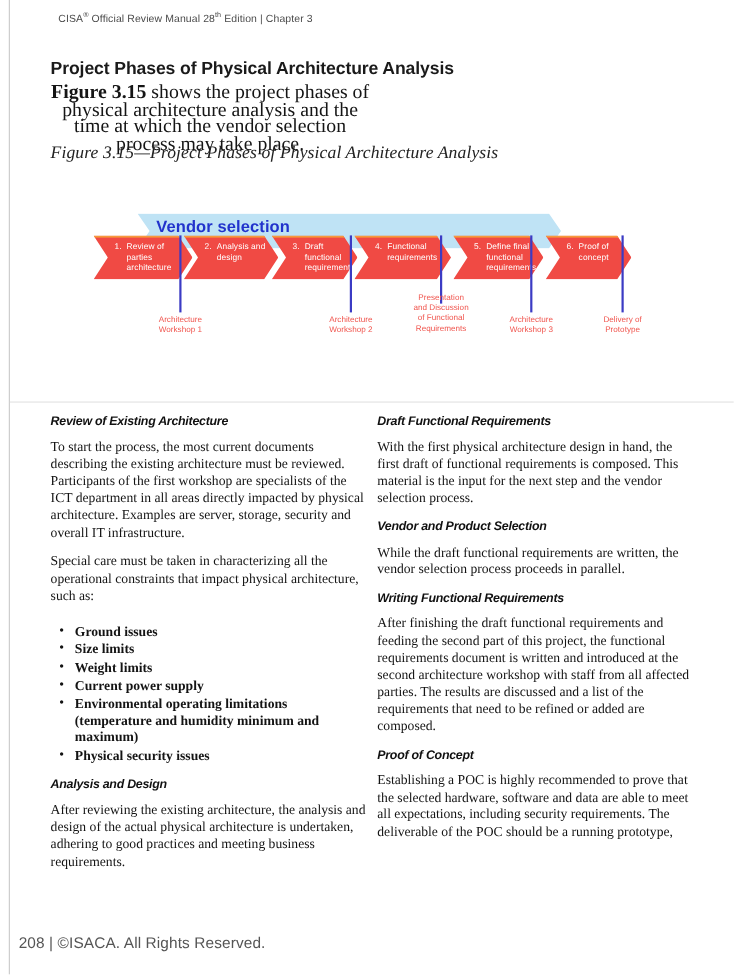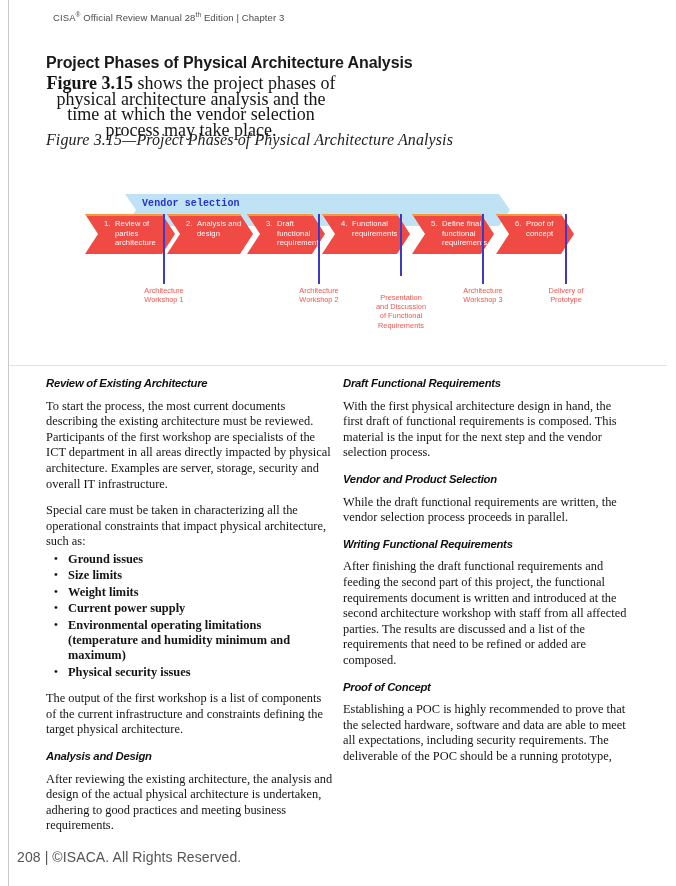--- a/index.html
+++ b/index.html
@@ -71,23 +71,23 @@
   .vendor-band{
     position:absolute;
     left:125px;top:14px;
     width:385px;height:32px;
     background:#bfe3f5;
     clip-path:polygon(0 0, 374px 0, 385px 16px, 374px 32px, 0 32px, 11px 16px);
   }
   .vendor-band-label{
     position:absolute;
     left:142px;top:18px;
-    font-family:Liberation Mono, monospace;
+    font-family:Liberation Sans, sans-serif;
     font-weight:bold;
-    font-size:10px;
+    font-size:15px;
     color:#2233cc;
     letter-spacing:.1px;
   }
   .chev{
     position:absolute;
     top:34px;
     height:40px;
     background:#f04a44;
     box-sizing:border-box;
     clip-path:polygon(0 0, calc(100% - 13px) 0, 100% 50%, calc(100% - 13px) 100%, 0 100%, 13px 50%);
@@ -149,21 +149,21 @@
   .sh{
     font-family:"Liberation Sans", sans-serif;
     font-weight:bold;
     font-style:italic;
     font-size:11.3px;
     letter-spacing:-.25px;
     color:#111;
     margin:0 0 7px 0;
   }
   p{margin:0 0 11px 0;}
-  p.tight{margin-bottom:2px;}
+  p.tight{margin-bottom:17px;}
   ul{
     margin:0 0 11px 0;
     padding-left:22px;
     list-style:none;
   }
   li{
     position:relative;
     margin:0 0 1px 0;
     line-height:15.4px;
     font-weight:bold;
@@ -249,21 +249,21 @@
         <div class="tick" style="left: 318px; top: 34px; height: 70px; background: rgb(59, 59, 196);"></div>
         <div class="tick" style="left: 400px; top: 34px; height: 62px; background: rgb(59, 59, 196);"></div>
         <div class="tick" style="left: 482px; top: 34px; height: 70px; background: rgb(59, 59, 196);"></div>
         <div class="tick" style="left: 565px; top: 34px; height: 70px; background: rgb(59, 59, 196);"></div>
       </div>
     <div id="ticklabels">
         <div class="tick-label" style="left: 164px; top: 106px; color: rgb(240, 85, 78);">Architecture
 Workshop 1</div>
         <div class="tick-label" style="left: 319px; top: 106px; color: rgb(240, 85, 78);">Architecture
 Workshop 2</div>
-        <div class="tick-label" style="left: 401px; top: 113px; color: rgb(240, 85, 78);">Presentation
+        <div class="tick-label" style="left: 401px; top: 86px; color: rgb(240, 85, 78);">Presentation
 and Discussion
 of Functional
 Requirements</div>
         <div class="tick-label" style="left: 483px; top: 106px; color: rgb(240, 85, 78);">Architecture
 Workshop 3</div>
         <div class="tick-label" style="left: 566px; top: 106px; color: rgb(240, 85, 78);">Delivery of
 Prototype</div>
       </div>
   </div>
 
@@ -274,21 +274,20 @@
     <p>To start the process, the most current documents describing the existing architecture must be reviewed. Participants of the first workshop are specialists of the ICT department in all areas directly impacted by physical architecture. Examples are server, storage, security and overall IT infrastructure.</p>
     <p class="tight">Special care must be taken in characterizing all the operational constraints that impact physical architecture, such as:</p>
     <ul id="left-bullets">
         <li>Ground issues</li>
         <li>Size limits</li>
         <li>Weight limits</li>
         <li>Current power supply</li>
         <li>Environmental operating limitations (temperature and humidity minimum and maximum)</li>
         <li>Physical security issues</li>
       </ul>
-    <p>The output of the first workshop is a list of components of the current infrastructure and constraints defining the target physical architecture.</p>
     <div class="sh">Analysis and Design</div>
     <p>After reviewing the existing architecture, the analysis and design of the actual physical architecture is undertaken, adhering to good practices and meeting business requirements.</p>
   </div>
 
   <div class="col col-right">
     <div class="sh">Draft Functional Requirements</div>
     <p>With the first physical architecture design in hand, the first draft of functional requirements is composed. This material is the input for the next step and the vendor selection process.</p>
     <div class="sh">Vendor and Product Selection</div>
     <p>While the draft functional requirements are written, the vendor selection process proceeds in parallel.</p>
     <div class="sh">Writing Functional Requirements</div>

